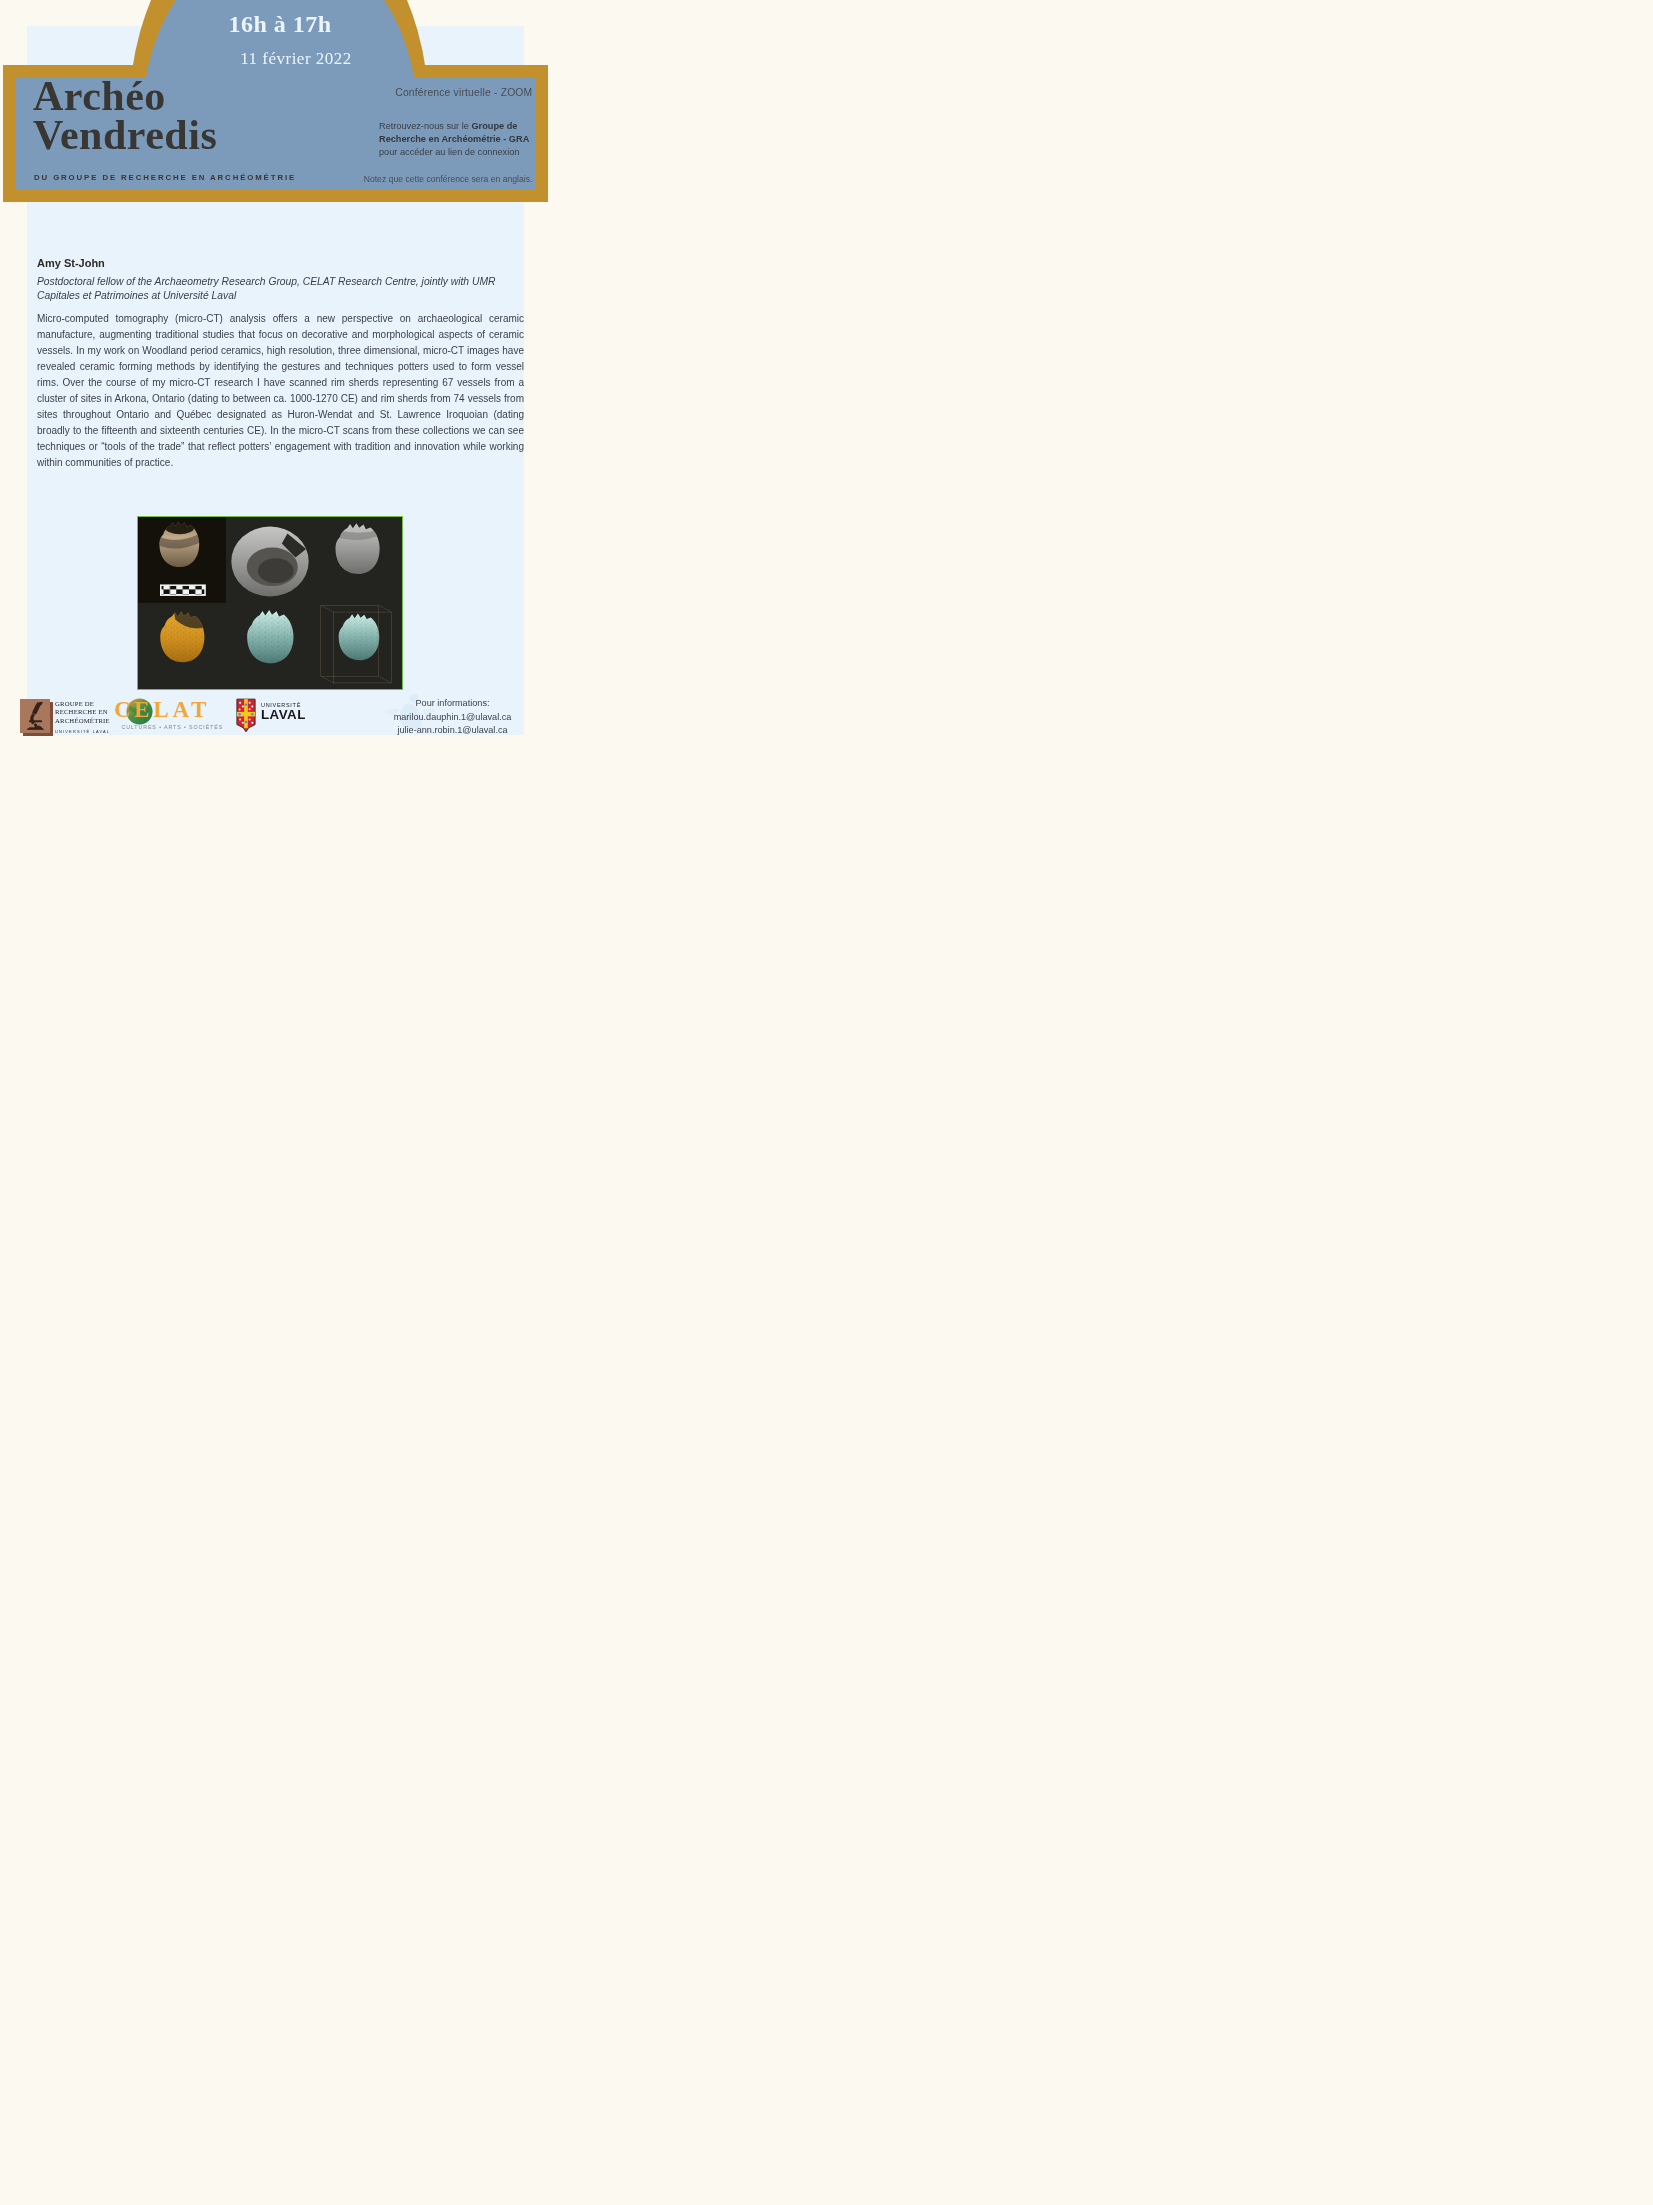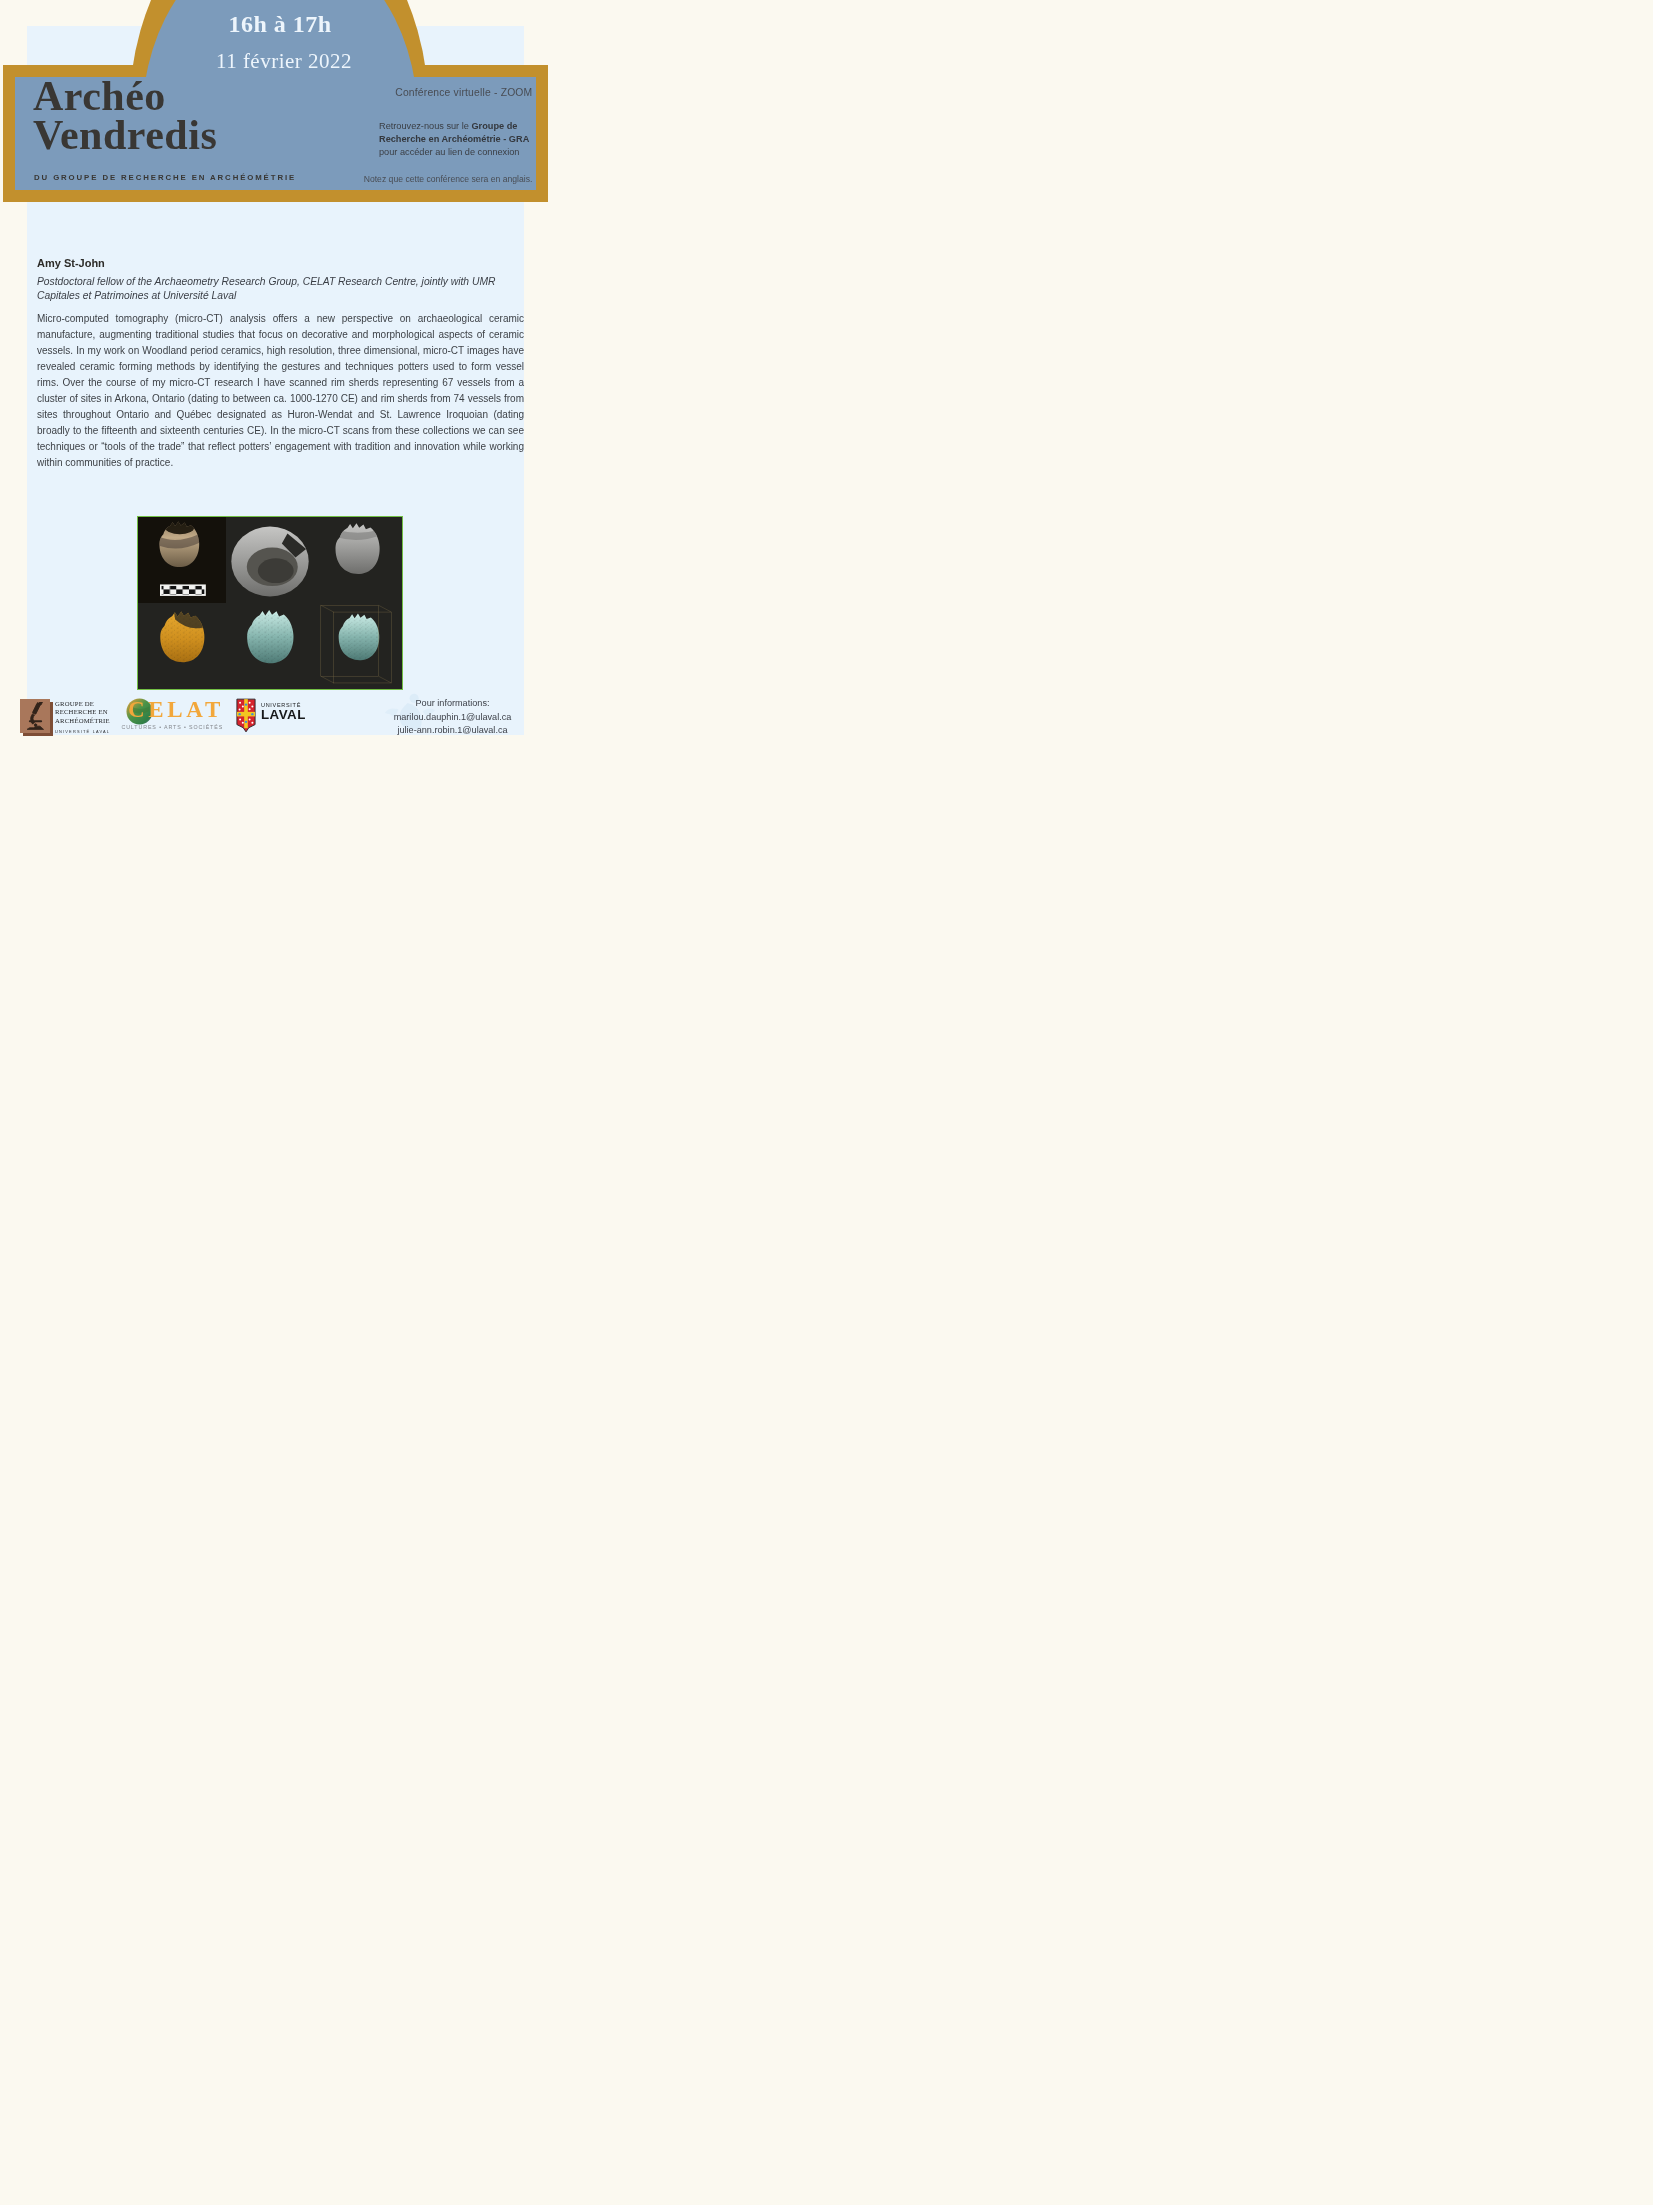--- a/index.html
+++ b/index.html
@@ -9,21 +9,21 @@
   .panel-blue{position:absolute;left:27px;top:26px;width:497px;height:709px;background:#e8f3fc;}
   .dome-clip{position:absolute;left:0;top:0;width:551px;height:190px;overflow:hidden;pointer-events:none;}
   .dome-outer{position:absolute;left:129px;top:-105px;width:300px;height:439px;border-radius:50%;background:#c2902d;}
   .dome-inner{position:absolute;left:142px;top:-63px;width:276px;height:366px;border-radius:50%;background:#7c9bbb;}
   .band-outer{position:absolute;left:2.8px;top:65px;width:545px;height:137px;background:#c2902d;}
   .band-inner{position:absolute;left:14.7px;top:77px;width:521px;height:113px;background:#7c9bbb;}
   
   .dome-text{position:absolute;left:142px;top:0;width:276px;text-align:center;color:#edf5fc;
              font-family:"Liberation Serif", serif;}
   .time{position:absolute;left:0;top:11px;width:276px;font-size:24px;font-weight:700;letter-spacing:0.5px;}
-  .date{position:absolute;left:4px;top:49px;width:276px;font-size:21px;font-weight:400;letter-spacing:0.5px;}
+  .date{position:absolute;left:16px;top:49px;width:276px;font-size:17px;font-weight:400;letter-spacing:0.5px;}
   
   .brand{position:absolute;left:33px;top:77px;color:#393734;font-family:"Liberation Serif", serif;
          font-size:42px;font-weight:700;line-height:39px;letter-spacing:0.5px;}
   .brand-sub{position:absolute;left:34px;top:173px;color:#393734;font-size:7.8px;font-weight:700;
              letter-spacing:1.9px;}
   
   .mode{position:absolute;right:19px;top:86px;font-size:11.5px;font-weight:400;color:#484c53;
         letter-spacing:0.2px;transform:scaleX(.90);transform-origin:100% 50%;white-space:nowrap;}
   .join{position:absolute;right:19px;top:120px;width:153px;font-size:9.2px;
         line-height:13px;color:#3a3e44;}
@@ -44,21 +44,21 @@
   .ct-figure svg{display:block;width:100%;height:100%;}
   
   .gra-shadow{position:absolute;left:22.5px;top:702px;width:30px;height:34px;background:#7e4e36;}
   .gra-box{position:absolute;left:20px;top:699px;width:30px;height:34px;background:#a9775b;}
   .gra-box svg{display:block;margin:2.8px auto 0;}
   .gra-text{position:absolute;left:55px;top:700px;color:#1f2023;font-family:"Liberation Serif", serif;
         font-size:6.7px;line-height:8.3px;letter-spacing:0.2px;}
   .gra-sub{margin-top:3.2px;font-family:"Liberation Sans", sans-serif;font-size:3.9px;letter-spacing:1.2px;color:#2b2c30;}
   .celat{position:absolute;left:114px;top:697px;width:110px;height:36px;}
   .celat svg{position:absolute;left:12px;top:0.9px;}
-  .celat-word{position:absolute;left:0;top:0;width:110px;text-align:right;font-family:"Liberation Serif", serif;
+  .celat-word{position:absolute;left:0;top:0;width:110px;text-align:left;font-family:"Liberation Serif", serif;
         font-size:23px;font-weight:700;color:#f2a73b;letter-spacing:3.7px;}
   .celat-tag{position:absolute;right:0.9px;top:27px;font-size:5.3px;letter-spacing:0.9px;color:#85888d;white-space:nowrap;}
   .laval{position:absolute;left:236px;top:698px;}
   .laval-text{position:absolute;left:25px;top:3.7px;color:#17181a;}
   .laval-u{font-size:5.5px;letter-spacing:0.7px;}
   .laval-big{font-size:13.3px;font-weight:700;letter-spacing:0.5px;line-height:13.8px;text-align:right;}
   .watermark{position:absolute;left:380px;top:691px;opacity:.75;}
   .contact{position:absolute;left:372px;top:696px;width:161px;text-align:center;color:#3e424a;
         font-size:9.6px;line-height:13.6px;transform:scaleX(.95);transform-origin:50% 0;}
 </style>

